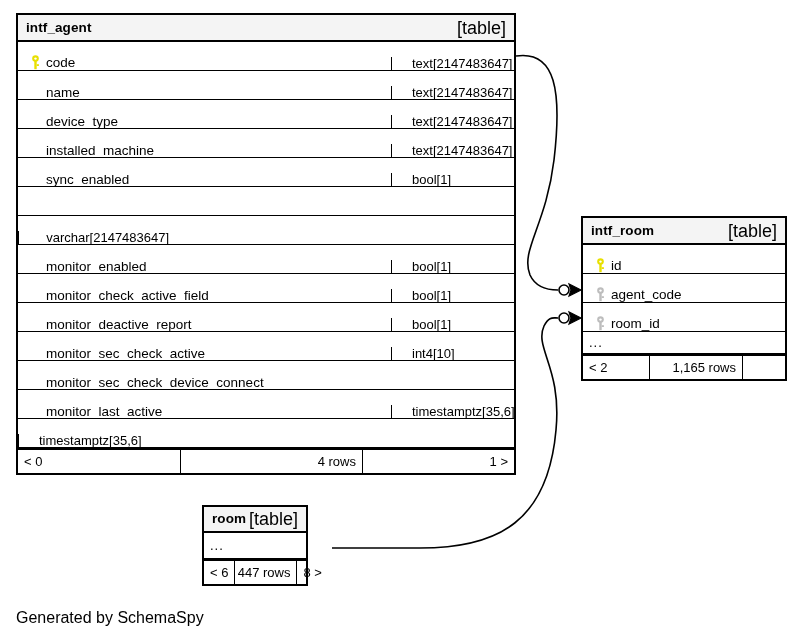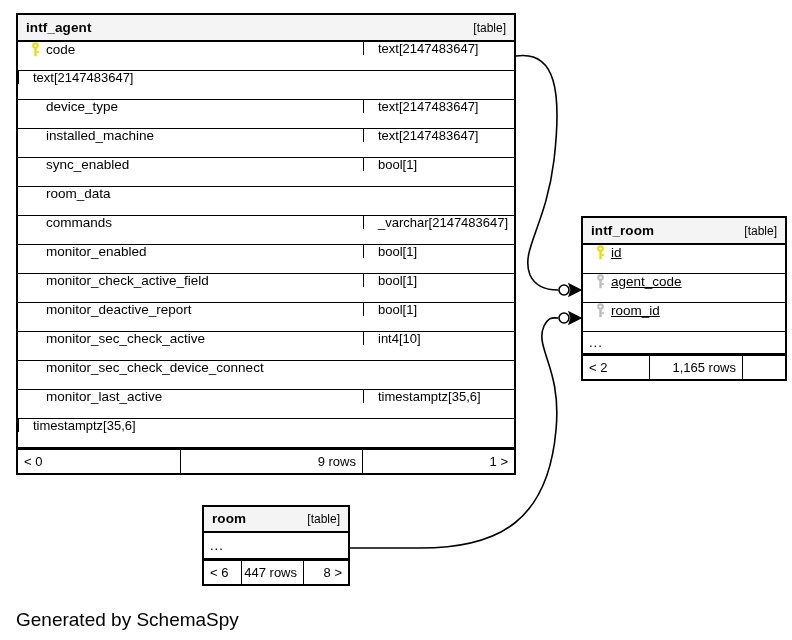--- a/index.html
+++ b/index.html
@@ -54,46 +54,47 @@
     box-sizing: border-box;
     padding: 0 8px;
     height: 27px;
   }
   .tbl-name {
     font-weight: bold;
     font-size: 13.5px;
     letter-spacing: 0.1px;
   }
   .tbl-kind {
-    font-size: 12px;
+    font-size: 18px;
   }
 
   .tbl-row {
     display: flex;
-    align-items: flex-start;
+    align-items: flex-end;
     border-bottom: 1px solid #000000;
     box-sizing: border-box;
     height: 29px;
+    gap: 28px;
   }
   .tbl-row:last-of-type { border-bottom: none; }
 
   .cell-name {
     display: flex;
     align-items: center;
     box-sizing: border-box;
     padding-left: 6px;
     overflow: hidden;
     white-space: nowrap;
   }
   .cell-type {
     display: flex;
     align-items: center;
     box-sizing: border-box;
     border-left: 1px solid #000000;
-    padding-left: 14px;
+    padding-left: 20px;
     white-space: nowrap;
     font-size: 13px;
   }
 
   .key-slot {
     width: 22px;
     min-width: 22px;
     display: flex;
     align-items: center;
     justify-content: center;
@@ -141,42 +142,42 @@
   #table-intf-agent .foot-c0 { width: 162px; }
   #table-intf-agent .foot-c1 { width: 182px; }
   #table-intf-agent .foot-c2 { flex: 1 1 auto; }
 
   
   #table-intf-room {
     left: 581px;
     top: 216px;
     width: 206px;
   }
-  #table-intf-room .cell-name { flex: 1 1 auto; text-decoration: underline; }
+  #table-intf-room .cell-name { flex: 1 1 auto; }
   #table-intf-room .foot-c0 { width: 66px; }
   #table-intf-room .foot-c1 { width: 93px; }
   #table-intf-room .foot-c2 { flex: 1 1 auto; }
 
   
   #table-room {
     left: 202px;
     top: 505px;
-    width: 148px;
+    width: 106px;
   }
   #table-room .tbl-header { height: 26px; }
   #table-room .foot-c0 { width: 37px; }
   #table-room .foot-c1 { width: 62px; }
   #table-room .foot-c2 { flex: 1 1 auto; }
 
   
   #generated-by {
     position: absolute;
     left: 16px;
     top: 609px;
-    font-size: 19px;
+    font-size: 16px;
     z-index: 2;
   }
 
   .key-icon { display: block; }
 </style>
 </head>
 <body>
 
 <div id="diagram-canvas">
 
@@ -217,20 +218,24 @@
             <rect x="4.3" y="5.6" width="2.4" height="8.6" fill="#e8e000"></rect>
             <rect x="6.7" y="9.2" width="2.2" height="1.8" fill="#e8e000"></rect>
           </svg>
         </span>
         <span class="col-label">code</span>
       </div>
       <div class="cell-type">text[2147483647]</div>
     </div>
 
     <div class="tbl-row">
+      <div class="cell-name">
+        <span class="key-slot"></span>
+        <span class="col-label">name</span>
+      </div>
       <div class="cell-type">text[2147483647]</div>
     </div>
 
     <div class="tbl-row">
       <div class="cell-name">
         <span class="key-slot"></span>
         <span class="col-label">device_type</span>
       </div>
       <div class="cell-type">text[2147483647]</div>
     </div>
@@ -245,31 +250,23 @@
 
     <div class="tbl-row">
       <div class="cell-name">
         <span class="key-slot"></span>
         <span class="col-label">sync_enabled</span>
       </div>
       <div class="cell-type">bool[1]</div>
     </div>
 
     <div class="tbl-row">
-      <div class="cell-name">
-        <span class="key-slot"></span>
-        <span class="col-label">room_data</span>
-      </div>
-    </div>
-
-    <div class="tbl-row">
-      <div class="cell-name">
-        <span class="key-slot"></span>
-        <span class="col-label">commands</span>
-      </div>
+    </div>
+
+    <div class="tbl-row">
       <div class="cell-type">_varchar[2147483647]</div>
     </div>
 
     <div class="tbl-row">
       <div class="cell-name">
         <span class="key-slot"></span>
         <span class="col-label">monitor_enabled</span>
       </div>
       <div class="cell-type">bool[1]</div>
     </div>
@@ -312,21 +309,21 @@
       </div>
       <div class="cell-type">timestamptz[35,6]</div>
     </div>
 
     <div class="tbl-row">
       <div class="cell-type">timestamptz[35,6]</div>
     </div>
 
     <div class="tbl-footer">
       <div class="foot-cell foot-c0 foot-left">&lt; 0</div>
-      <div class="foot-cell foot-c1 foot-right">9 rows</div>
+      <div class="foot-cell foot-c1 foot-right">4 rows</div>
       <div class="foot-cell foot-c2 foot-right">1 &gt;</div>
     </div>
   </div>
 
   <div class="table-node" id="table-intf-room">
     <div class="tbl-header">
       <span class="tbl-name">intf_room</span>
       <span class="tbl-kind">[table]</span>
     </div>
 

